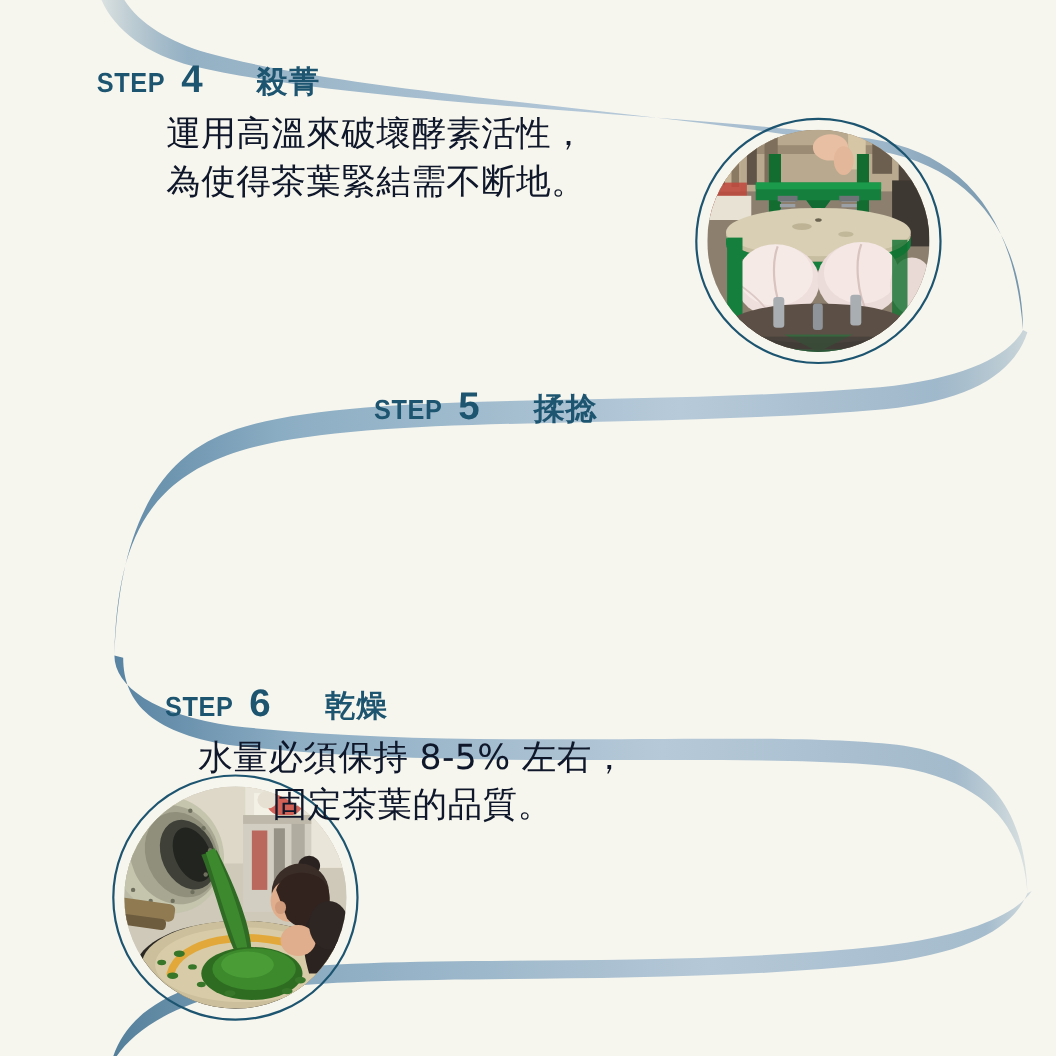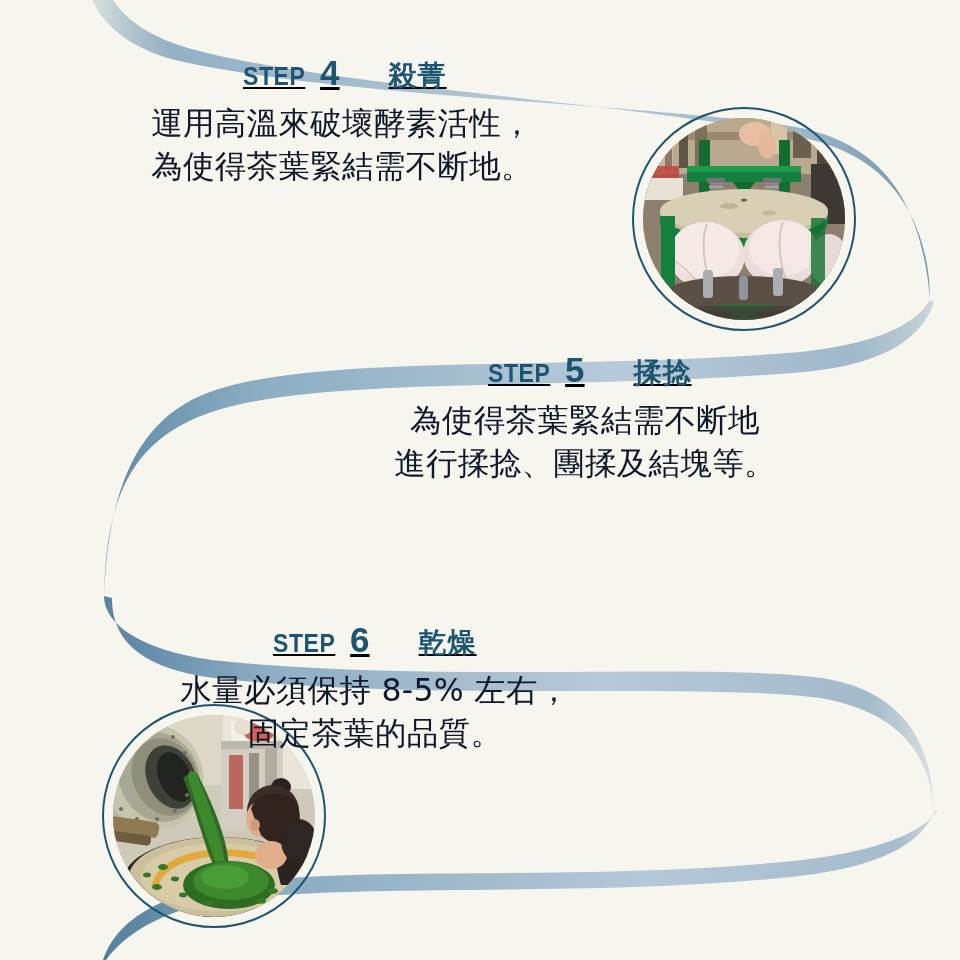--- a/index.html
+++ b/index.html
@@ -46,24 +46,22 @@
     position: absolute;
     top: 0;
   }
   .step-4 .text-col { left: 82px;  width: 520px; text-align: center; }
   .step-5 .text-col { left: 330px; width: 510px; text-align: center; }
   .step-6 .text-col { left: 150px; width: 450px; text-align: center; }
 
   .heading-row {
     display: flex;
     align-items: baseline;
-    justify-content: center;
     white-space: nowrap;
     gap: 0;
-    text-decoration: underline;
   }
   .step-4 .heading-row { padding-left: 6px; }
   .step-5 .heading-row { padding-left: 10px; }
   .step-6 .heading-row { padding-left: 0px; }
 
   .step-word {
     font-family: "Liberation Sans Narrow", "Liberation Sans", sans-serif;
     font-weight: bold;
     font-size: 25px;
     letter-spacing: 0.6px;
@@ -284,24 +282,20 @@
     </div>
   </div>
 
   <div class="step-block step-5" id="step-5">
     <div class="text-col">
       <div class="heading-row">
         <span class="step-word">STEP</span>
         <span class="step-num">5</span>
         <span class="step-title">揉捻</span>
       </div>
-      <div class="desc">
-        <span class="desc-line">為使得茶葉緊結需不断地</span>
-        <span class="desc-line">進行揉捻、團揉及結塊等。</span>
-      </div>
     </div>
 
     <div class="photo-wrap" id="photo-5">
       <div class="photo-inner">
         <svg viewBox="0 0 202 202" width="202" height="202">
           <rect x="0" y="0" width="202" height="202" fill="#cfc9ba"></rect>
 
           <rect x="0" y="0" width="202" height="70" fill="#ded8c8"></rect>
           <rect x="110" y="0" width="92" height="74" fill="#e9e5d8"></rect>
           <rect x="118" y="6" width="24" height="22" fill="#f3f0e6"></rect>

